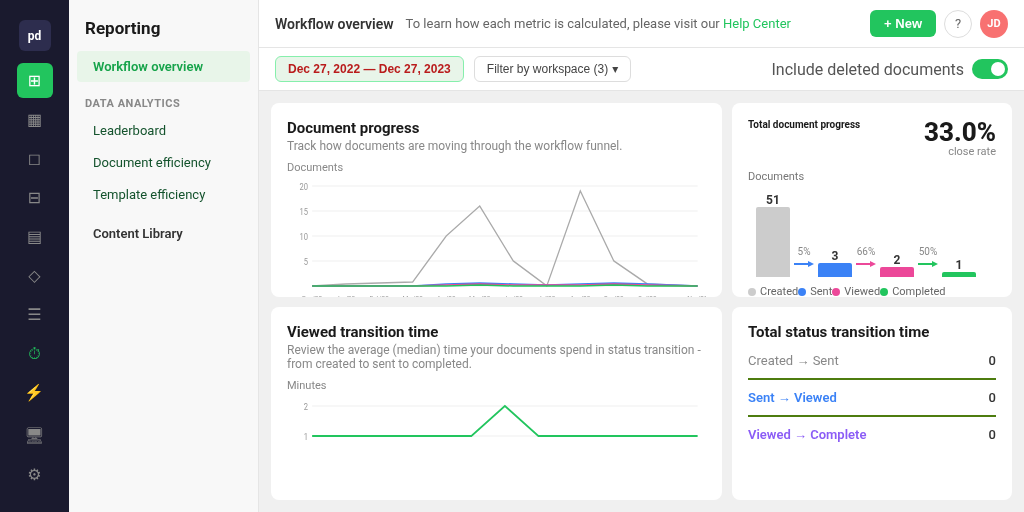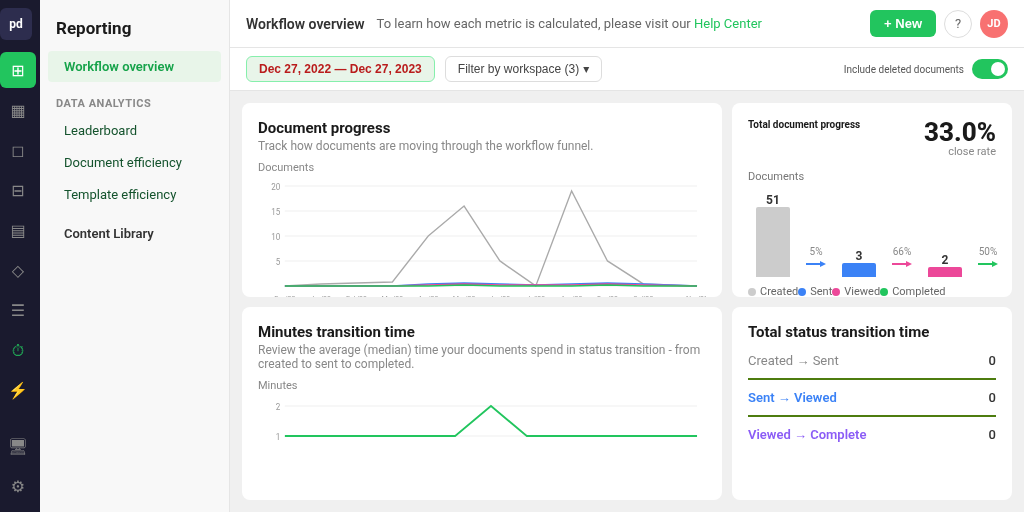--- a/index.html
+++ b/index.html
@@ -7,25 +7,26 @@
       font-family: -apple-system, BlinkMacSystemFont, 'Segoe UI', Roboto, sans-serif;
       background: #c4b5fd;
       width: 1024px;
       height: 512px;
       overflow: hidden;
       display: flex;
     }
 
     
     .icon-bar {
-      width: 40px;
+      width: 69px;
       background: #1a1a2e;
       display: flex;
       flex-direction: column;
-      padding: 8px 0;
+      align-items: center;
+      padding: 20px 0;
       gap: 4px;
       flex-shrink: 0;
     }
     .icon-bar-logo {
       width: 32px;
       height: 32px;
       background: #2d2d4e;
       border-radius: 6px;
       display: flex;
       align-items: center;
@@ -199,21 +200,21 @@
       cursor: pointer;
       display: flex;
       align-items: center;
       gap: 4px;
     }
     .filter-spacer { flex: 1; }
     .include-deleted {
       display: flex;
       align-items: center;
       gap: 8px;
-      font-size: 10px;
+      font-size: 16px;
       color: #555;
       justify-content: space-between;
     }
     .toggle {
       width: 36px;
       height: 20px;
       background: #22c55e;
       border-radius: 10px;
       position: relative;
       cursor: pointer;
@@ -463,21 +464,21 @@
     <div class="card total-progress-card">
       <div class="total-header">
         <div class="total-title">Total document progress</div>
         <div class="close-rate">
           <div class="close-rate-pct">33.0%</div>
           <div class="close-rate-label">close rate</div>
         </div>
       </div>
       <div class="doc-count-label">Documents</div>
 
-      <div style="display:flex; align-items:flex-end; gap:16px; height:90px; padding: 0 8px;">
+      <div style="display:flex; align-items:flex-end; gap:4px; height:90px; padding: 0 8px;">
 
         <div style="display:flex;flex-direction:column;align-items:center;">
           <div style="font-size:12px;font-weight:700;color:#333;">51</div>
           <div style="width:34px;height:70px;background:#ccc;border-radius:2px 2px 0 0;"></div>
         </div>
 
         <div style="display:flex;flex-direction:column;align-items:center;padding-bottom:8px;gap:2px;">
           <span style="font-size:10px;color:#888;">5%</span>
           <svg width="20" height="10">
               <line x1="0" y1="5" x2="16" y2="5" stroke="#3b82f6" stroke-width="2"></line>
@@ -531,21 +532,21 @@
           <span>Viewed</span>
         </div>
         <div class="legend-item">
           <div class="legend-dot" style="background:#22c55e;"></div>
           <span>Completed</span>
         </div>
       </div>
     </div>
 
     <div class="card status-card">
-      <div class="card-title">Minutes transition time</div>
+      <div class="card-title">Viewed transition time</div>
       <div class="card-subtitle">Review the average (median) time your documents spend in status transition - from created to sent to completed.</div>
       <div class="chart-label">Minutes</div>
       <div class="mini-chart-container">
         <svg width="100%" height="70" viewBox="0 0 500 70" preserveAspectRatio="none">
           <line x1="30" y1="10" x2="490" y2="10" stroke="#eee" stroke-width="1"></line>
           <line x1="30" y1="40" x2="490" y2="40" stroke="#eee" stroke-width="1"></line>
           <text x="25" y="14" font-size="9" text-anchor="end" fill="#999">2</text>
           <text x="25" y="44" font-size="9" text-anchor="end" fill="#999">1</text>
 
           <polyline points="30,40 100,40 180,40 220,40 260,10 300,40 350,40 490,40" fill="none" stroke="#22c55e" stroke-width="2"></polyline>

